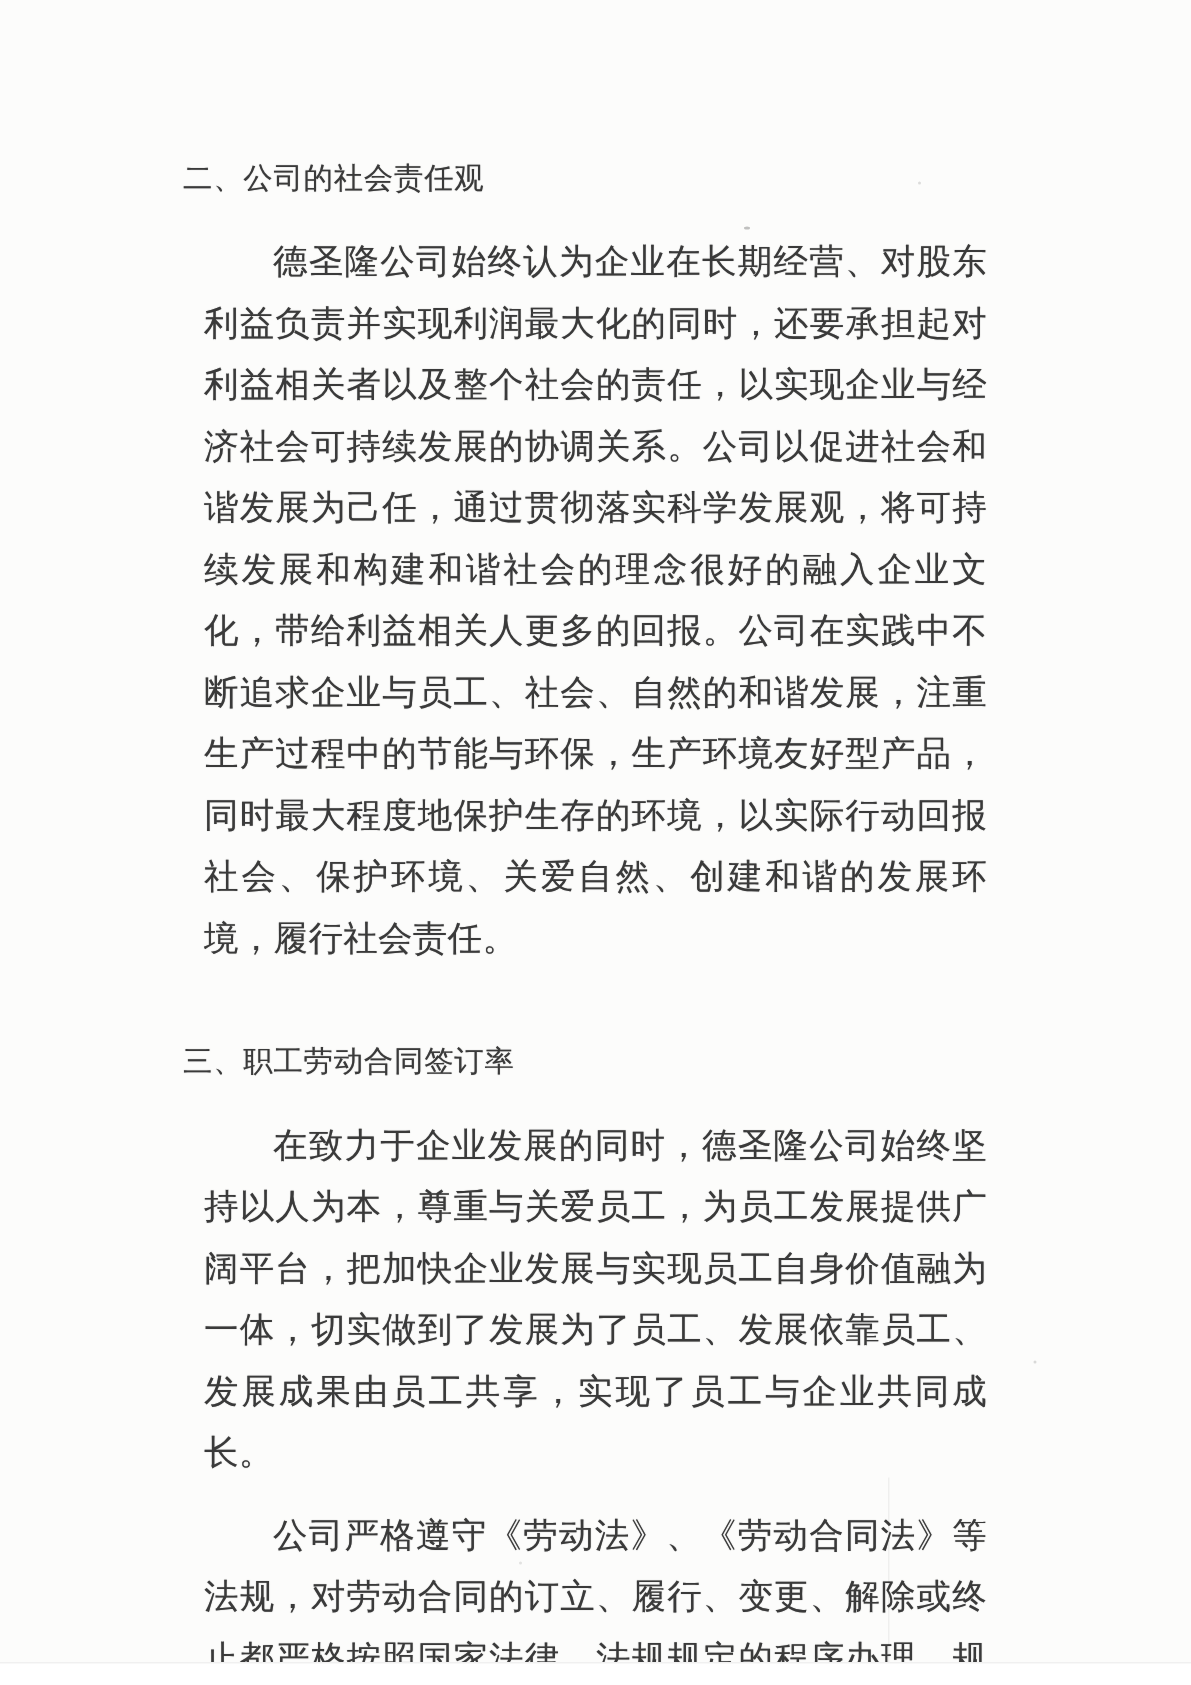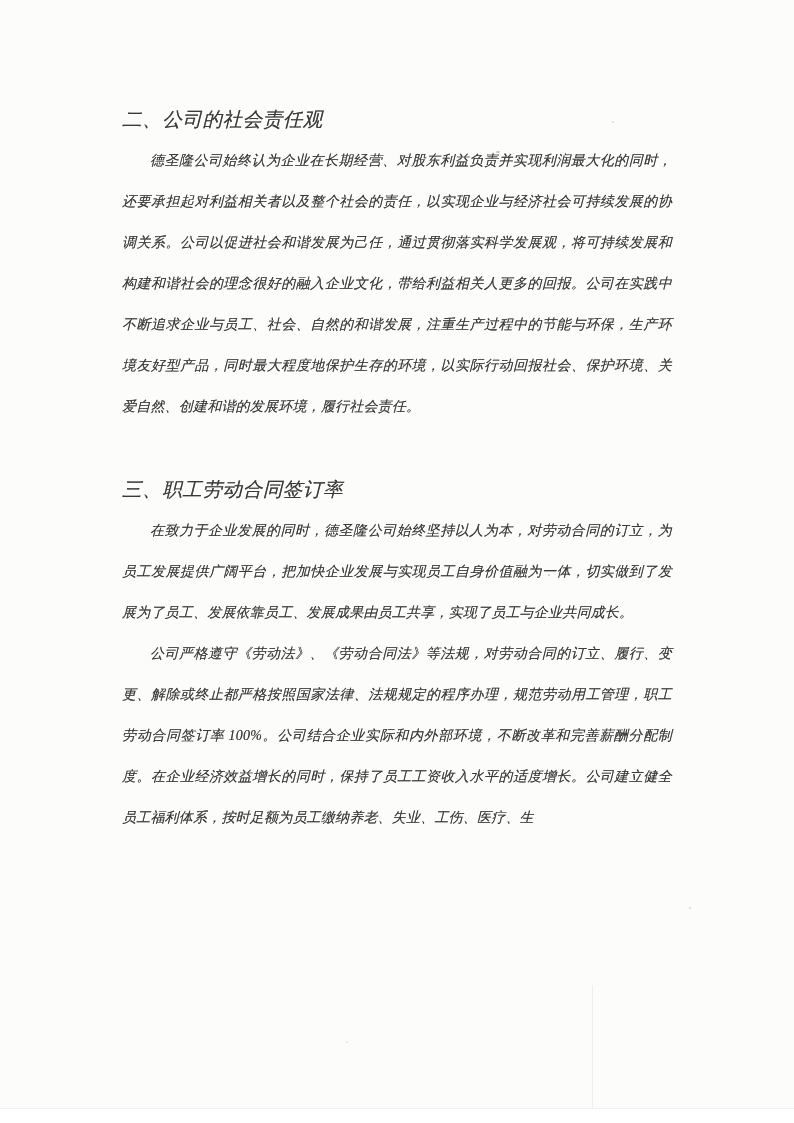--- a/index.html
+++ b/index.html
@@ -9,21 +9,20 @@
     height: 1123px;
     overflow: hidden;
     font-family: "Liberation Serif", "DejaVu Serif", serif;
   }
   .page {
     position: absolute;
     inset: 0;
     width: 794px;
     height: 1123px;
     background: var(--page-bg, #fcfcfb);
-    font-style: italic;
   }
   .content {
     position: absolute;
     left: 122px;
     top: 99px;
     width: 550px;
     color: var(--ink, #3a3a3a);
     text-shadow: 0 0 0.6px rgba(40,40,40,0.55);
   }
   .heading {
@@ -31,22 +30,22 @@
     font-size: 19.6px;
     line-height: 41px;
     font-weight: normal;
     letter-spacing: 0.5px;
     white-space: nowrap;
   }
   .section-2 .heading {
     margin-top: 42px;
   }
   .para {
-    margin: 0;
-    font-size: 14px;
+    margin: 14px;
+    font-size: 23px;
     line-height: 41px;
     text-align: justify;
     text-justify: inter-ideograph;
     text-indent: 2em;
     letter-spacing: 0.2px;
     word-break: break-all;
   }
   
   .speck {
     position: absolute;
@@ -83,21 +82,21 @@
 
   <div class="content">
 
     <section class="section-1">
       <h2 class="heading">二、公司的社会责任观</h2>
       <p class="para">德圣隆公司始终认为企业在长期经营、对股东利益负责并实现利润最大化的同时，还要承担起对利益相关者以及整个社会的责任，以实现企业与经济社会可持续发展的协调关系。公司以促进社会和谐发展为己任，通过贯彻落实科学发展观，将可持续发展和构建和谐社会的理念很好的融入企业文化，带给利益相关人更多的回报。公司在实践中不断追求企业与员工、社会、自然的和谐发展，注重生产过程中的节能与环保，生产环境友好型产品，同时最大程度地保护生存的环境，以实际行动回报社会、保护环境、关爱自然、创建和谐的发展环境，履行社会责任。</p>
     </section>
 
     <section class="section-2">
       <h2 class="heading">三、职工劳动合同签订率</h2>
-      <p class="para">在致力于企业发展的同时，德圣隆公司始终坚持以人为本，对劳动合同的订立，为员工发展提供广阔平台，把加快企业发展与实现员工自身价值融为一体，切实做到了发展为了员工、发展依靠员工、发展成果由员工共享，实现了员工与企业共同成长。</p>
+      <p class="para">在致力于企业发展的同时，德圣隆公司始终坚持以人为本，尊重与关爱员工，为员工发展提供广阔平台，把加快企业发展与实现员工自身价值融为一体，切实做到了发展为了员工、发展依靠员工、发展成果由员工共享，实现了员工与企业共同成长。</p>
       <p class="para">公司严格遵守《劳动法》、《劳动合同法》等法规，对劳动合同的订立、履行、变更、解除或终止都严格按照国家法律、法规规定的程序办理，规范劳动用工管理，职工劳动合同签订率 100%。公司结合企业实际和内外部环境，不断改革和完善薪酬分配制度。在企业经济效益增长的同时，保持了员工工资收入水平的适度增长。公司建立健全员工福利体系，按时足额为员工缴纳养老、失业、工伤、医疗、生</p>
     </section>
 
   </div>
 
   <div class="speck s1"></div>
   <div class="speck s2"></div>
   <div class="speck s3"></div>
   <div class="speck s4"></div>
   <div class="speck s5"></div>

